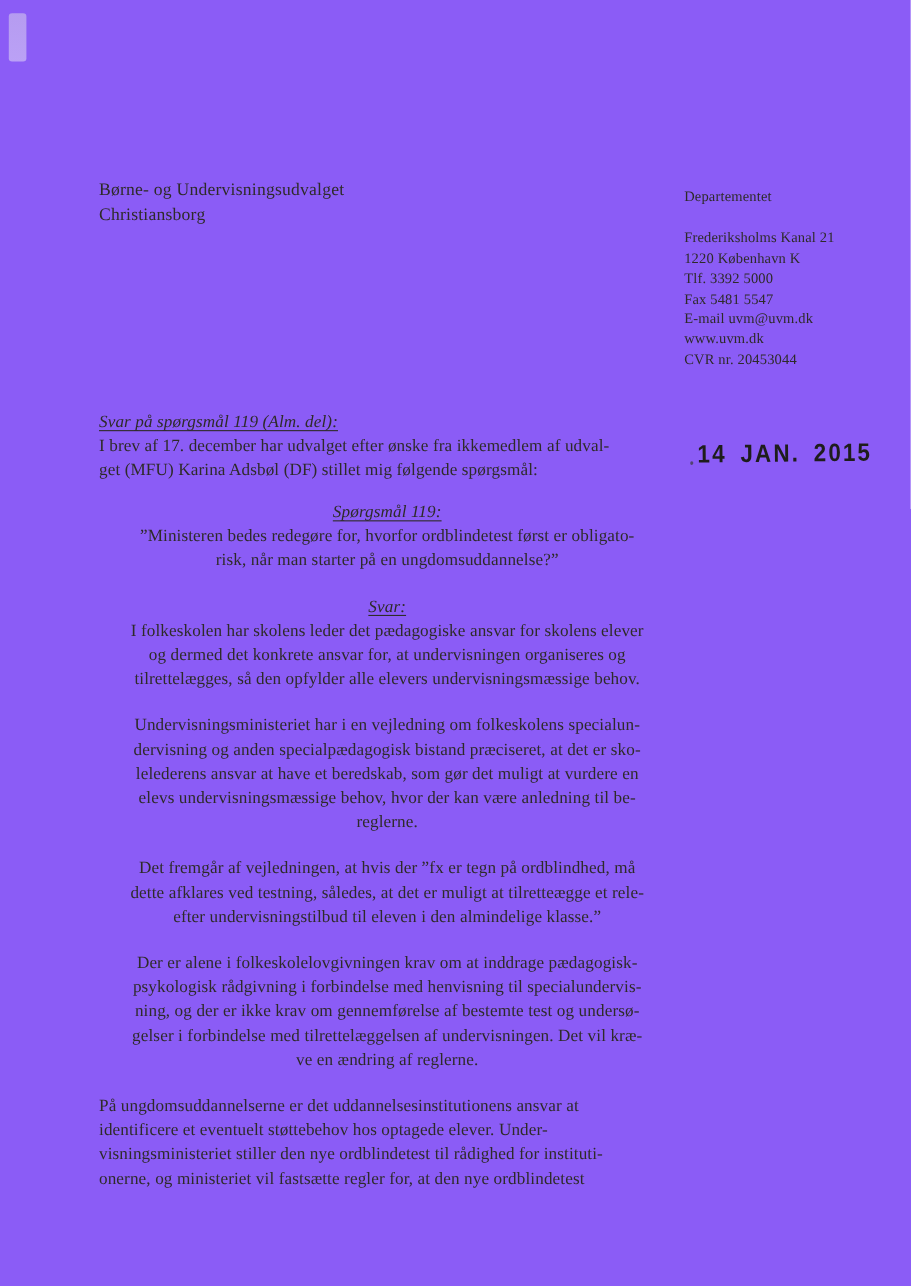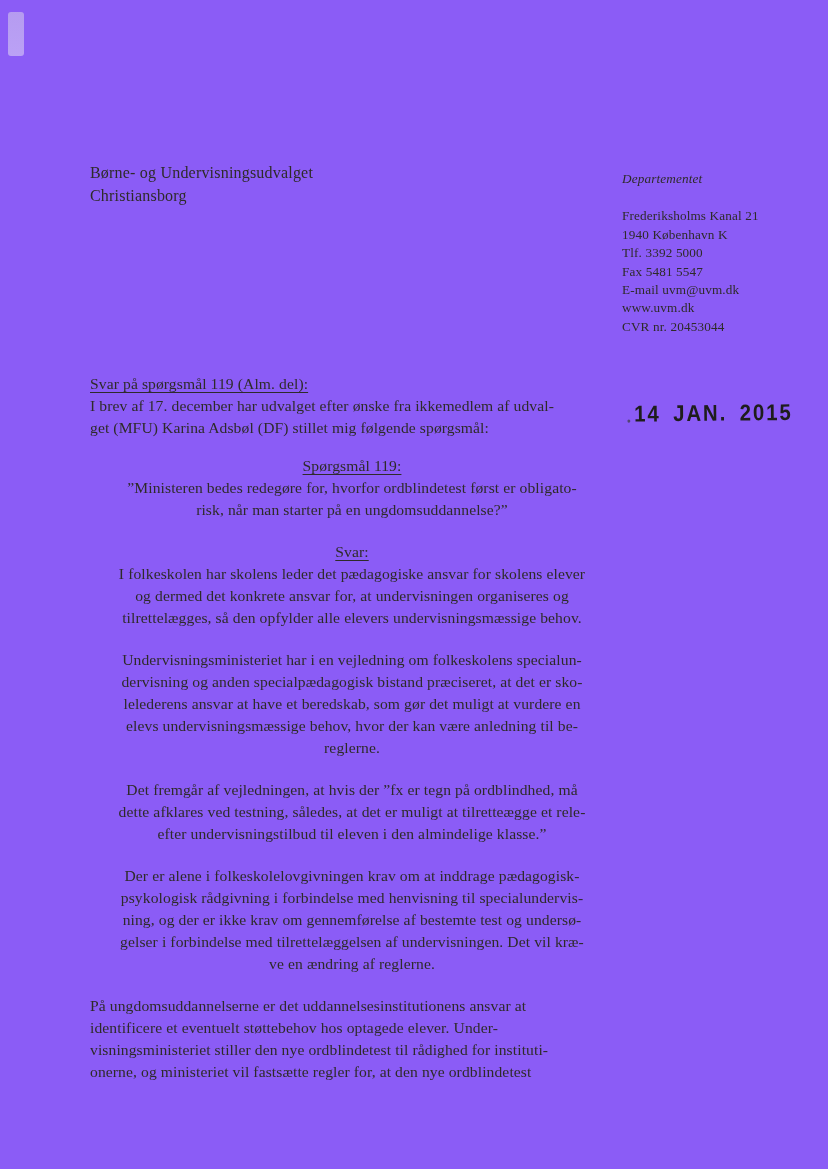--- a/index.html
+++ b/index.html
@@ -34,21 +34,21 @@
   }
 
   .sender {
     position: absolute;
     left: 622px; top: 170px;
     width: 190px;
     font-size: 13.2px;
     line-height: 18.4px;
     letter-spacing: 0.15px;
   }
-  .sender .dept { margin-bottom: 19px; font-style: italic; }
+  .sender .dept { margin-bottom: 19px; }
 
   .stamp {
     position: absolute;
     left: 634px; top: 401px;
     font-family: "Liberation Sans", "DejaVu Sans", sans-serif;
     font-weight: 700;
     font-size: 21px;
     letter-spacing: 2px;
     word-spacing: 5px;
     color: #1e1d1c;
@@ -70,41 +70,42 @@
     position: absolute;
     left: 90px; top: 373px;
     width: 524px;
     font-size: 15.6px;
     line-height: 22px;
     letter-spacing: 0.1px;
   }
   .heading {
     text-decoration: underline;
     text-underline-offset: 2.5px;
+    font-style: italic;
   }
   .block-gap-sm { margin-bottom: 16px; }
   .block-gap    { margin-bottom: 20px; text-align: center; }
 </style>
 </head>
 <body>
 
 <div class="page">
 
   <div class="smudge"></div>
 
   <div class="recipient">
       <span class="ln">Børne- og Undervisningsudvalget</span>
       <span class="ln">Christiansborg</span>
     </div>
 
   <div class="sender">
     <div class="dept">Departementet</div>
     <div>
         <span class="ln">Frederiksholms Kanal 21</span>
-        <span class="ln">1940 København K</span>
+        <span class="ln">1220 København K</span>
         <span class="ln">Tlf. 3392 5000</span>
         <span class="ln">Fax 5481 5547</span>
         <span class="ln">E-mail uvm@uvm.dk</span>
         <span class="ln">www.uvm.dk</span>
         <span class="ln">CVR nr. 20453044</span>
       </div>
   </div>
 
   <div class="stamp">14 JAN. 2015</div>
 

